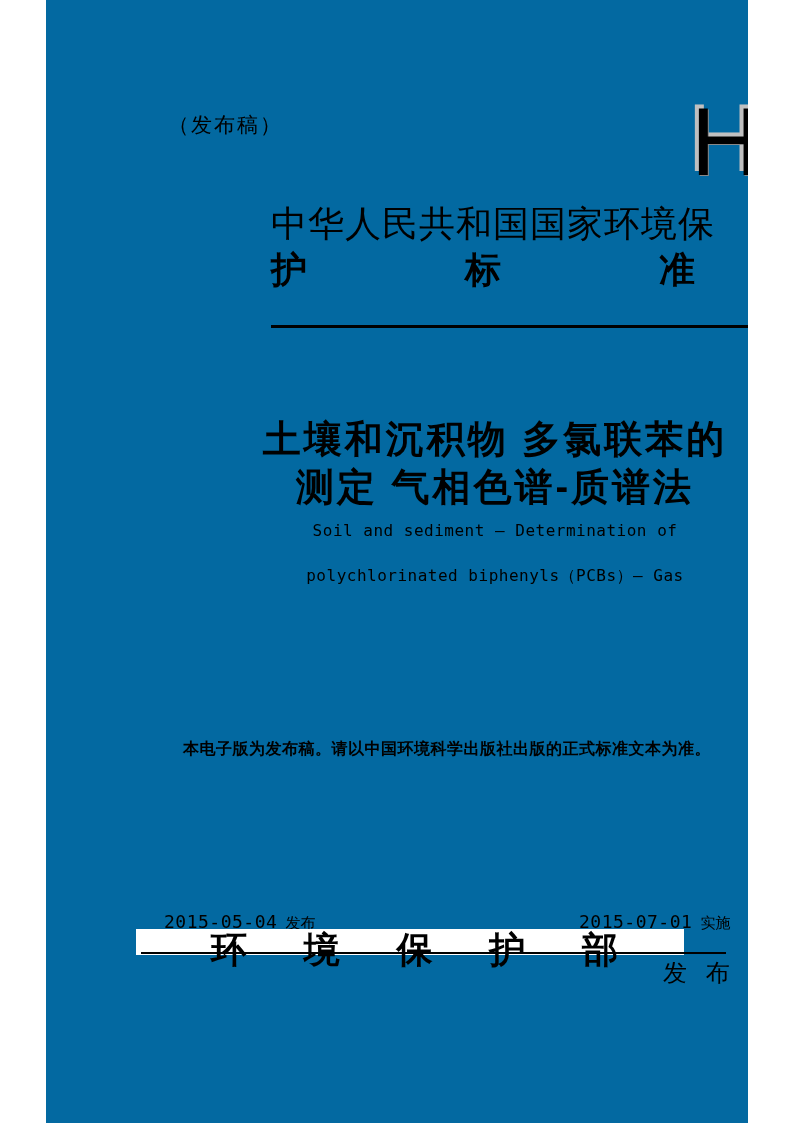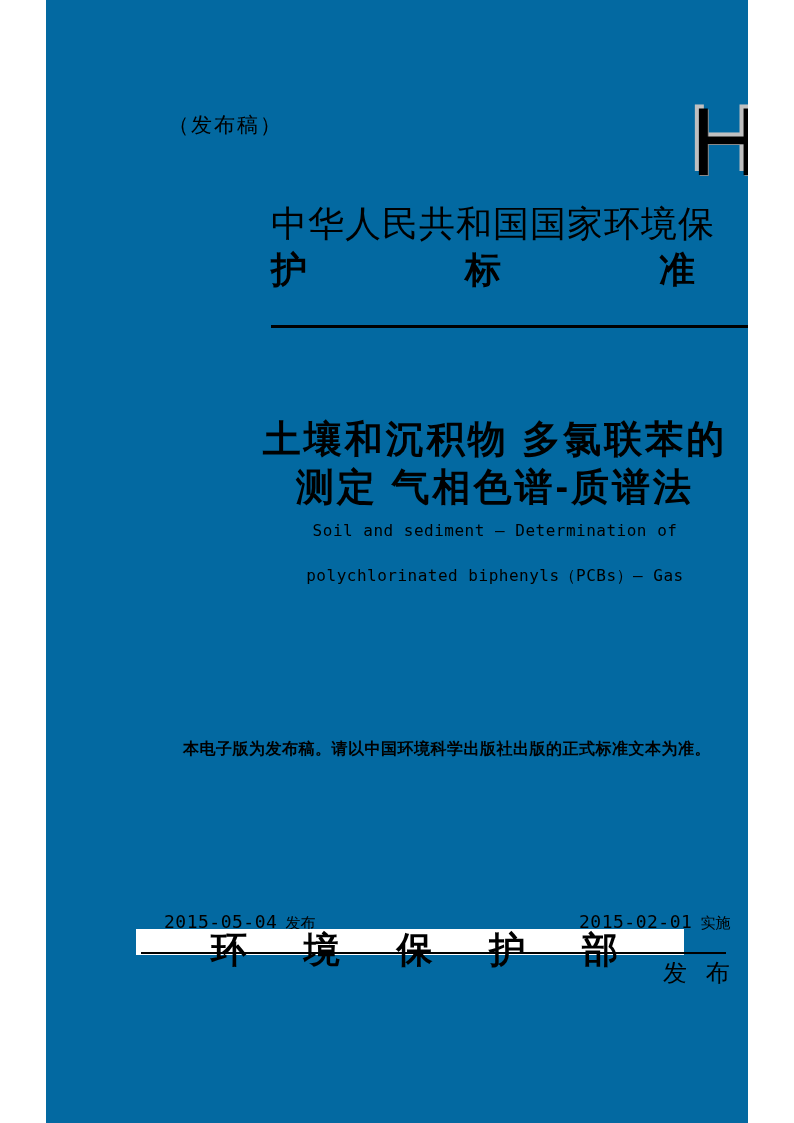--- a/index.html
+++ b/index.html
@@ -131,21 +131,21 @@
   <div class="title-en-2 mono">polychlorinated biphenyls（PCBs）— Gas</div>
 
   <div class="notice serif">本电子版为发布稿。请以中国环境科学出版社出版的正式标准文本为准。</div>
 
   <div class="footer-issue">
     <span class="footer-date mono">2015-05-04</span>
     <span class="footer-date-label">发布</span>
   </div>
 
   <div class="footer-impl">
-    <span class="footer-date mono">2015-02-01</span>
+    <span class="footer-date mono">2015-07-01</span>
     <span class="footer-date-label">实施</span>
   </div>
 
   <div class="white-cover"></div>
 
   <div class="agency-row serif">
     <span>环</span>
     <span>境</span>
     <span>保</span>
     <span>护</span>

